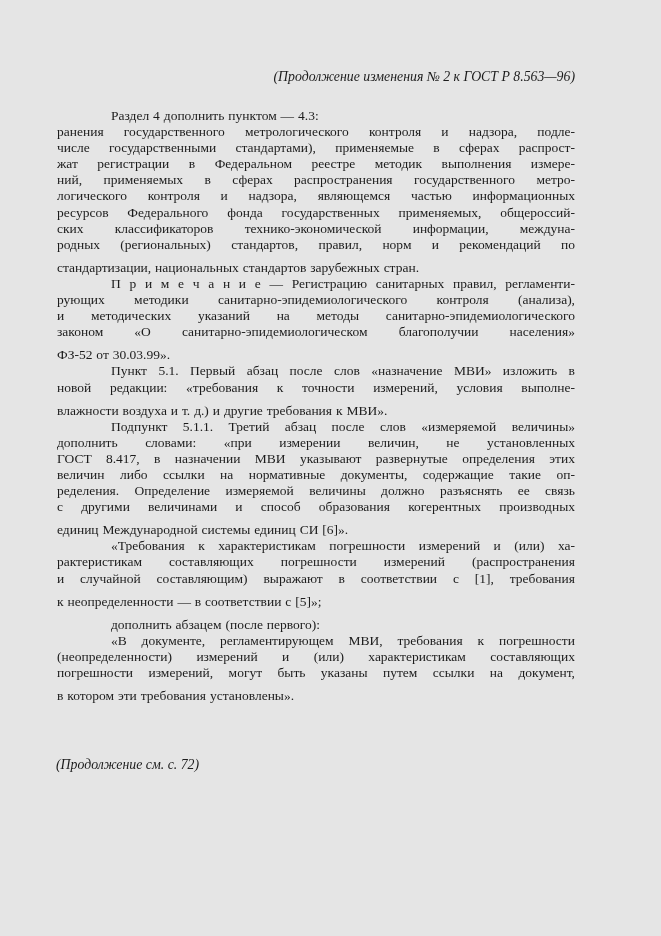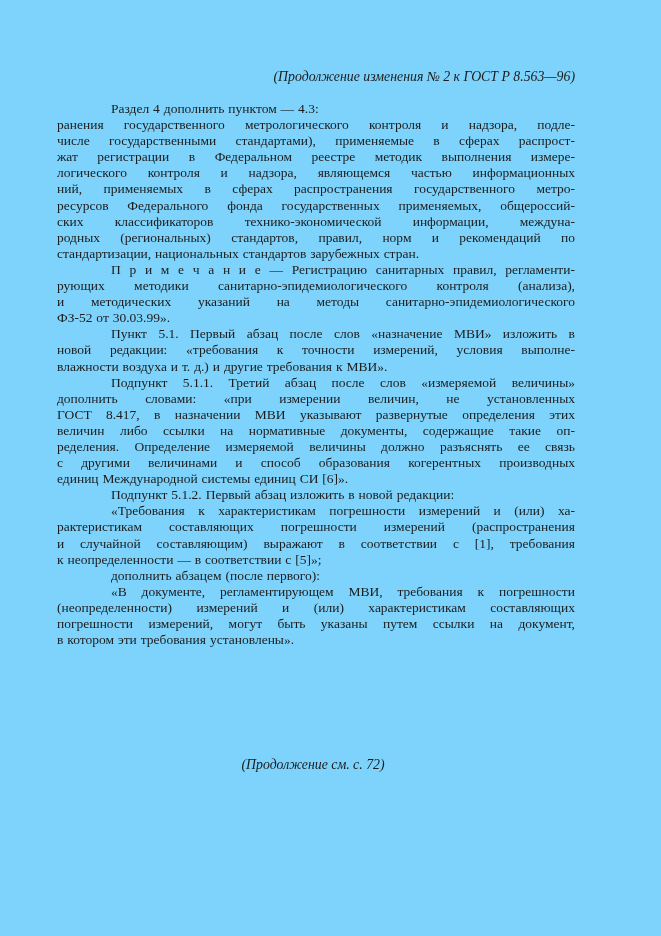--- a/index.html
+++ b/index.html
@@ -4,21 +4,21 @@
 <style>
   html, body {
     margin: 0;
     padding: 0;
     background: #fdfdfd;
   }
   .page {
     position: relative;
     width: 661px;
     height: 936px;
-    background: #7dd3fc;
+    background: #e5e5e5;
     color: #1c1c1c;
     font-family: "Liberation Serif", "DejaVu Serif", serif;
     overflow: hidden;
   }
   .running-head {
     position: absolute;
     top: 68px;
     left: 56px;
     width: 519px;
     text-align: right;
@@ -42,27 +42,28 @@
     line-height: 16.1px;
     text-align: justify;
     text-align-last: justify;
     word-spacing: 0.04em;
   }
   .line.first {
     text-indent: 54px;
   }
   .line.last {
     text-align-last: left;
+    margin-top: 7px;
   }
   .page-footer {
     position: absolute;
     top: 756px;
     left: 56px;
     width: 514px;
-    text-align: center;
+    text-align: left;
     font-style: italic;
     font-size: 13.8px;
     line-height: 17px;
     white-space: nowrap;
   }
 </style>
 </head>
 <body>
 
 <div class="page">
@@ -70,49 +71,47 @@
   <div class="running-head">(Продолжение изменения № 2 к ГОСТ Р 8.563—96)</div>
 
   <div class="doc-body">
       <div class="paragraph">
         <div class="line first last">Раздел 4 дополнить пунктом — 4.3:</div>
       </div>
       <div class="paragraph">
         <div class="line">ранения государственного метрологического контроля и надзора, подле-</div>
         <div class="line">числе государственными стандартами), применяемые в сферах распрост-</div>
         <div class="line">жат регистрации в Федеральном реестре методик выполнения измере-</div>
+        <div class="line">ний, применяемых в сферах распространения государственного метро-</div>
         <div class="line">логического контроля и надзора, являющемся частью информационных</div>
-        <div class="line">ний, применяемых в сферах распространения государственного метро-</div>
         <div class="line">ресурсов Федерального фонда государственных применяемых, общероссий-</div>
         <div class="line">ских классификаторов технико-экономической информации, междуна-</div>
         <div class="line">родных (региональных) стандартов, правил, норм и рекомендаций по</div>
         <div class="line last">стандартизации, национальных стандартов зарубежных стран.</div>
       </div>
       <div class="paragraph">
         <div class="line first">П р и м е ч а н и е — Регистрацию санитарных правил, регламенти-</div>
         <div class="line">рующих методики санитарно-эпидемиологического контроля (анализа),</div>
         <div class="line">и методических указаний на методы санитарно-эпидемиологического</div>
+        <div class="line">законом «О санитарно-эпидемиологическом благополучии населения»</div>
         <div class="line last">ФЗ-52 от 30.03.99».</div>
       </div>
       <div class="paragraph">
         <div class="line first">Пункт 5.1. Первый абзац после слов «назначение МВИ» изложить в</div>
         <div class="line">новой редакции: «требования к точности измерений, условия выполне-</div>
         <div class="line last">влажности воздуха и т. д.) и другие требования к МВИ».</div>
       </div>
       <div class="paragraph">
         <div class="line first">Подпункт 5.1.1. Третий абзац после слов «измеряемой величины»</div>
         <div class="line">дополнить словами: «при измерении величин, не установленных</div>
         <div class="line">ГОСТ 8.417, в назначении МВИ указывают развернутые определения этих</div>
         <div class="line">величин либо ссылки на нормативные документы, содержащие такие оп-</div>
         <div class="line">ределения. Определение измеряемой величины должно разъяснять ее связь</div>
         <div class="line">с другими величинами и способ образования когерентных производных</div>
         <div class="line last">единиц Международной системы единиц СИ [6]».</div>
-      </div>
-      <div class="paragraph">
-        <div class="line first last">Подпункт 5.1.2. Первый абзац изложить в новой редакции:</div>
       </div>
       <div class="paragraph">
         <div class="line first">«Требования к характеристикам погрешности измерений и (или) ха-</div>
         <div class="line">рактеристикам составляющих погрешности измерений (распространения</div>
         <div class="line">и случайной составляющим) выражают в соответствии с [1], требования</div>
         <div class="line last">к неопределенности — в соответствии с [5]»;</div>
       </div>
       <div class="paragraph">
         <div class="line first last">дополнить абзацем (после первого):</div>
       </div>

